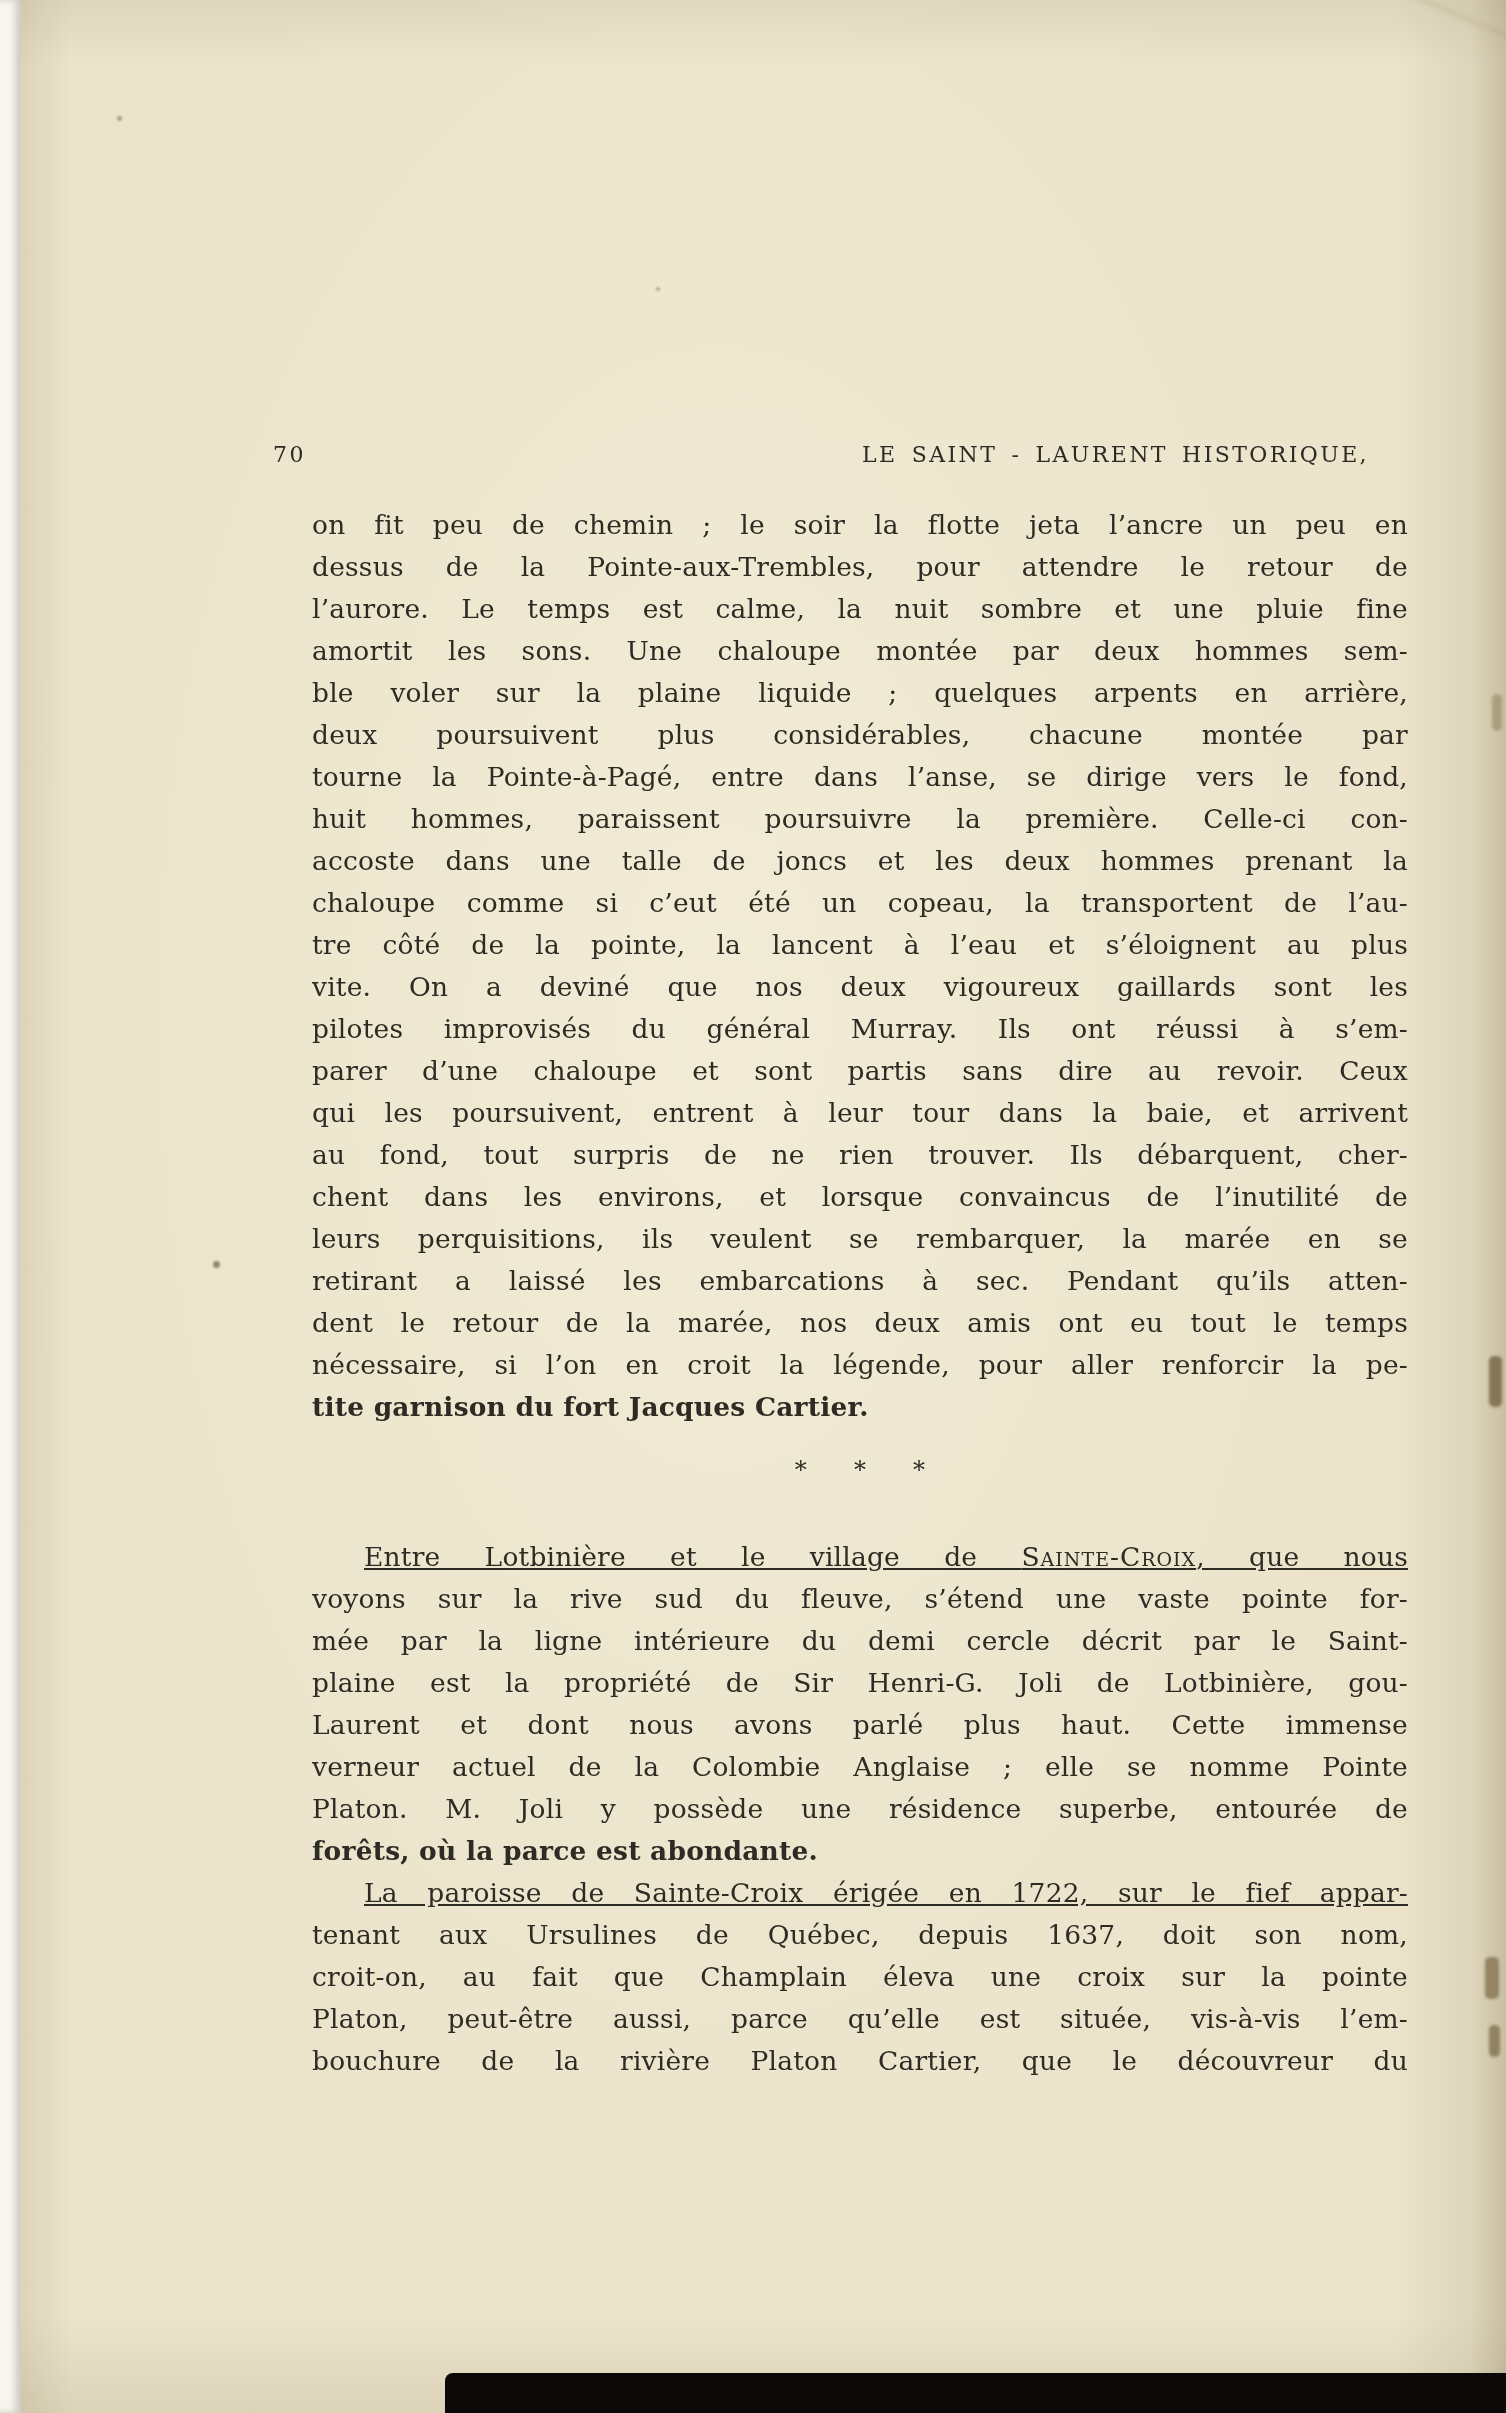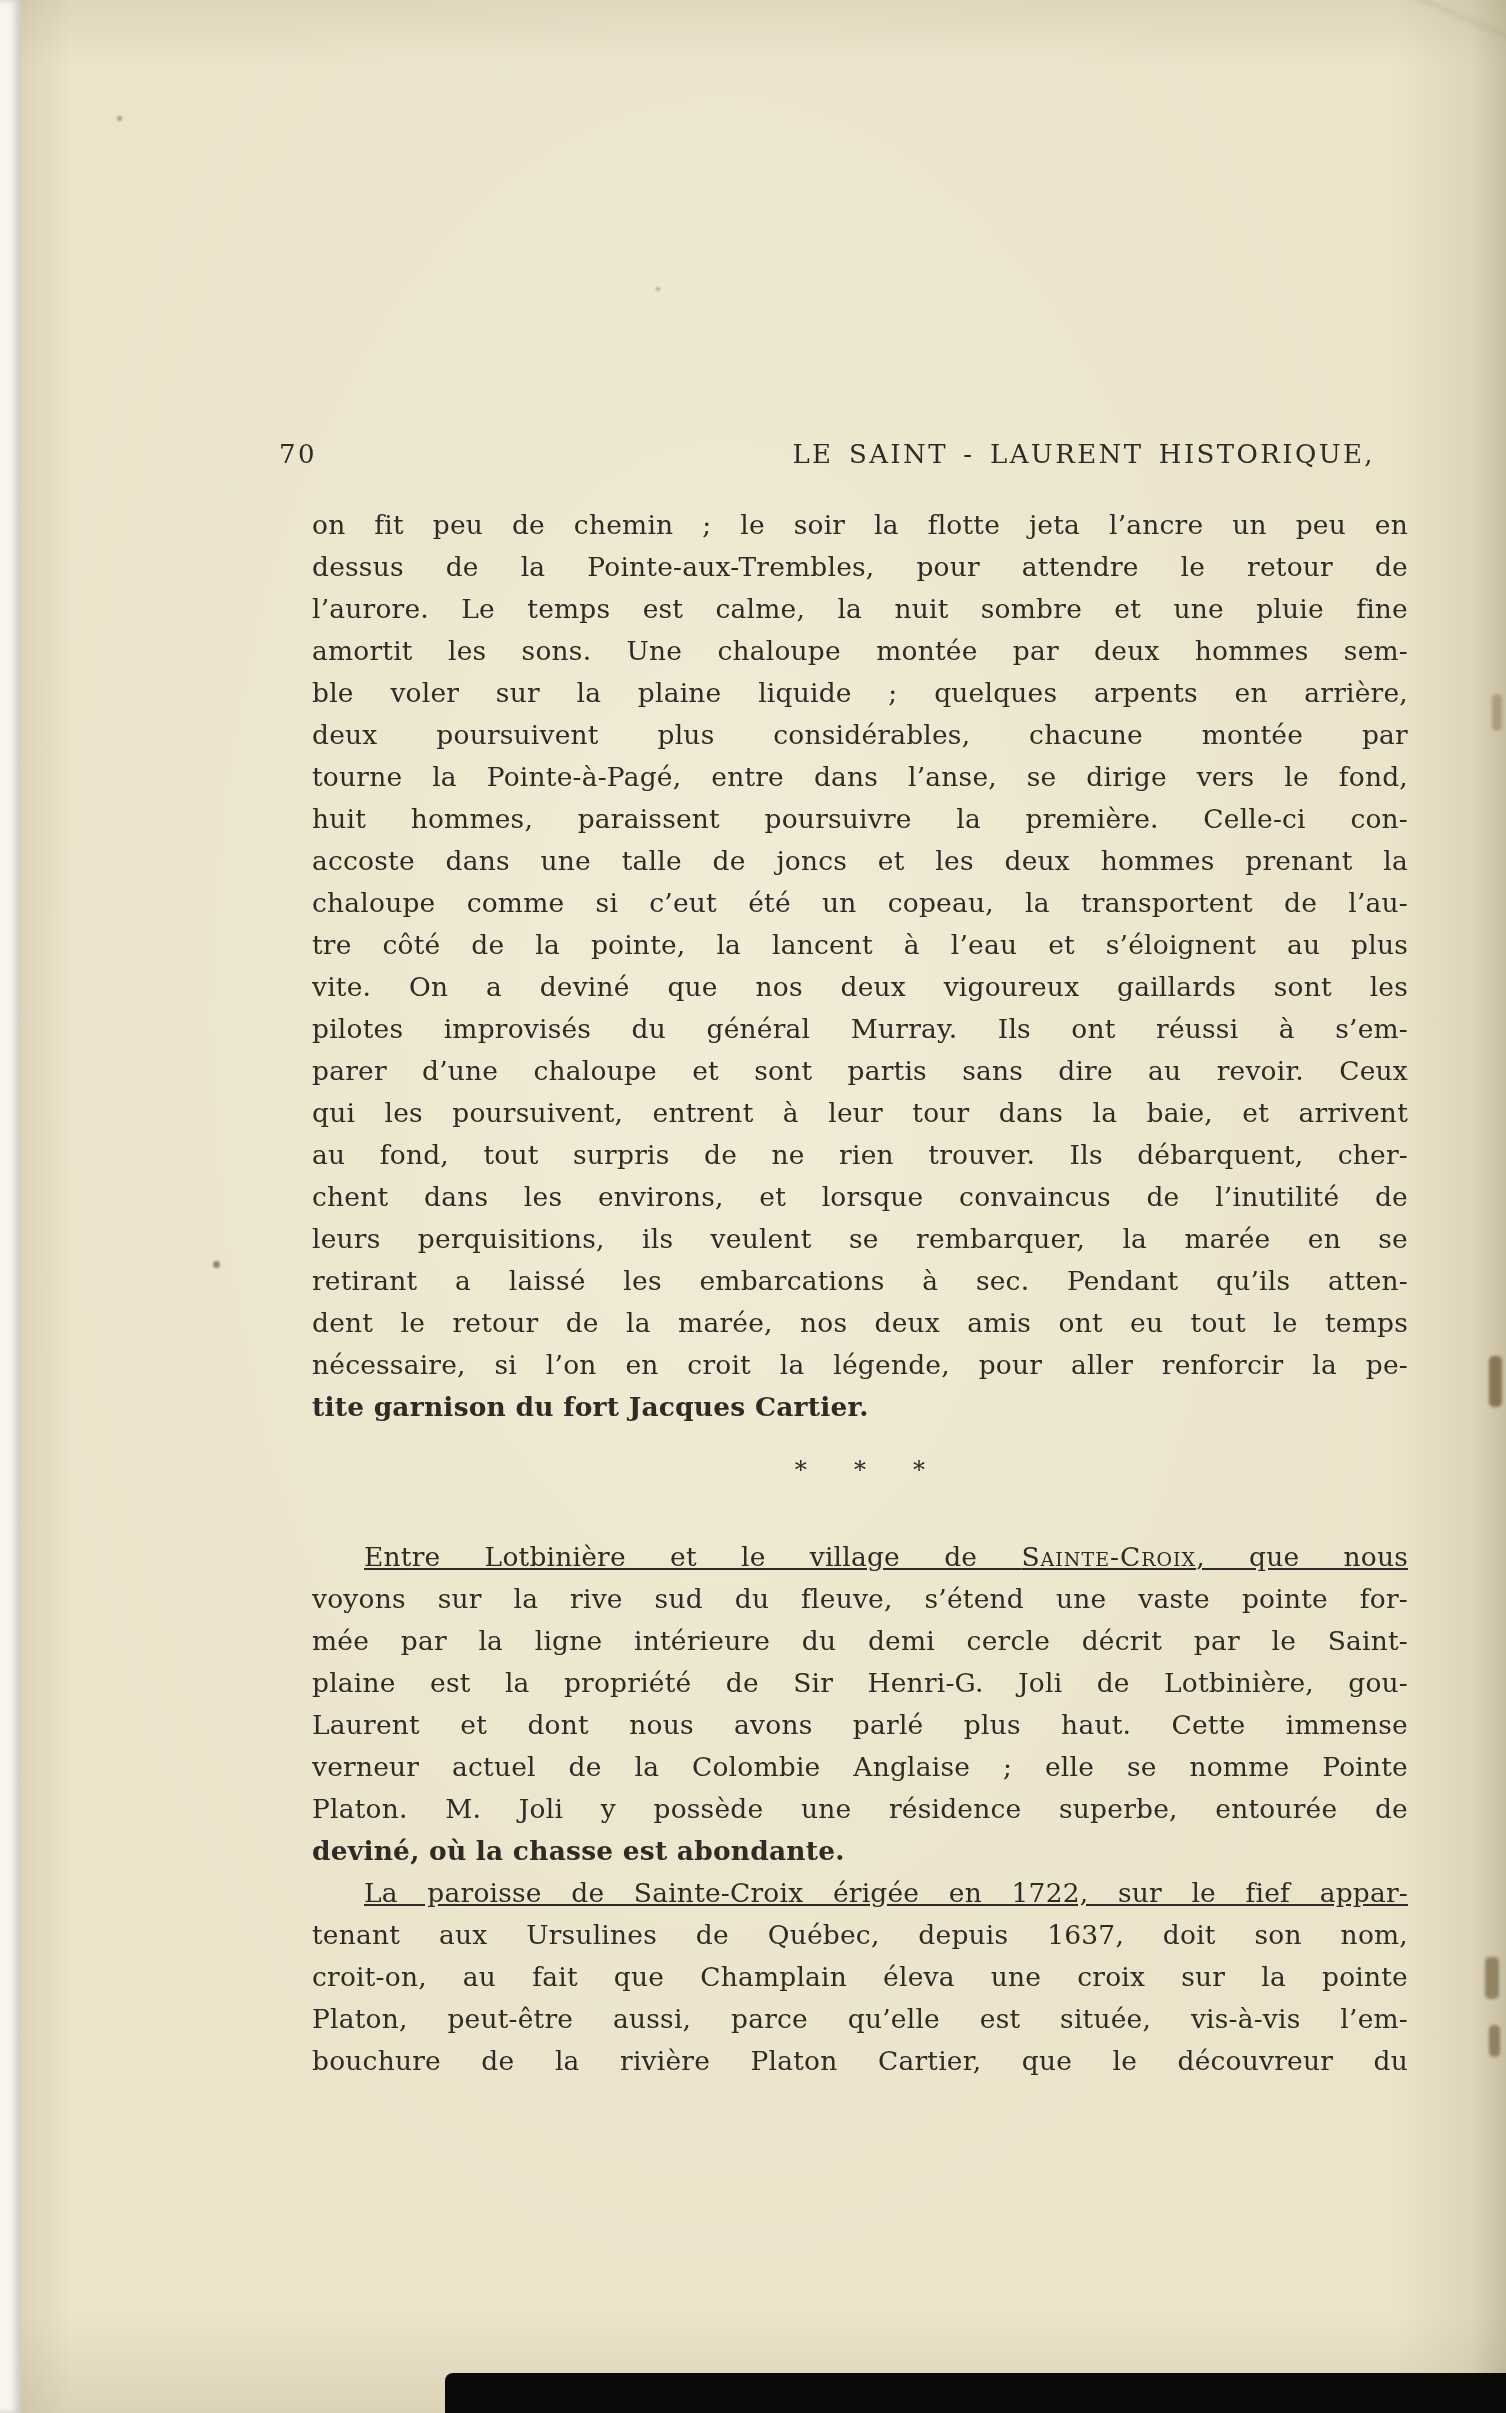--- a/index.html
+++ b/index.html
@@ -20,22 +20,22 @@
       linear-gradient(180deg, rgba(110,95,60,.10) 0px, rgba(110,95,60,0) 64px),
       linear-gradient(0deg, rgba(110,95,60,.12) 0px, rgba(110,95,60,0) 96px),
       radial-gradient(ellipse at 48% 42%, rgba(255,252,238,.35) 0%, rgba(255,252,238,0) 65%);
   }
   .edge-left{
     position:absolute;left:0;top:0;width:21px;height:2413px;z-index:4;
     background:#f8f6ee;
     box-shadow:inset -5.6px 0 7.2px rgba(60,50,30,.22);
   }
   .header-row{
-    position:absolute;left:279px;top:433px;width:1096px;height:43px;
-    line-height:43px;font-size:26px;letter-spacing:2.4px;z-index:5;
+    position:absolute;left:273px;top:433px;width:1096px;height:43px;
+    line-height:43px;font-size:22px;letter-spacing:2.4px;z-index:5;
   }
   .page-number{position:absolute;left:0;top:0;}
   .header-title{display:block;text-align:right;word-spacing:4.8px;}
   .textblock{
     position:absolute;left:279px;top:504px;width:1096px;z-index:5;
     font-size:26.5px;line-height:42px;letter-spacing:0.2px;margin-left:33px;
   }
   .line{text-align:justify;text-align-last:justify;white-space:normal;}
   .line.last{text-align-last:left;font-weight:bold;}
   .line.findent{text-indent:52px;text-decoration:underline;}
@@ -110,21 +110,21 @@
     <div class="para">
       <div class="line findent">
         <span>Entre Lotbinière et le village de </span><span class="sc">Sainte-Croix</span><span>, que nous</span>
       </div>
       <div class="line">voyons sur la rive sud du fleuve, s’étend une vaste pointe for-</div>
       <div class="line">mée par la ligne intérieure du demi cercle décrit par le Saint-</div>
       <div class="line">plaine est la propriété de Sir Henri-G. Joli de Lotbinière, gou-</div>
       <div class="line">Laurent et dont nous avons parlé plus haut. Cette immense</div>
       <div class="line">verneur actuel de la Colombie Anglaise ; elle se nomme Pointe</div>
       <div class="line">Platon. M. Joli y possède une résidence superbe, entourée de</div>
-      <div class="line last">deviné, où la chasse est abondante.</div>
+      <div class="line last">forêts, où la parce est abondante.</div>
     </div>
 
     <div class="para">
       <div class="line findent">La paroisse de Sainte-Croix érigée en 1722, sur le fief appar-</div>
       <div class="line">tenant aux Ursulines de Québec, depuis 1637, doit son nom,</div>
       <div class="line">croit-on, au fait que Champlain éleva une croix sur la pointe</div>
       <div class="line">Platon, peut-être aussi, parce qu’elle est située, vis-à-vis l’em-</div>
       <div class="line">bouchure de la rivière Platon Cartier, que le découvreur du</div>
     </div>
 

